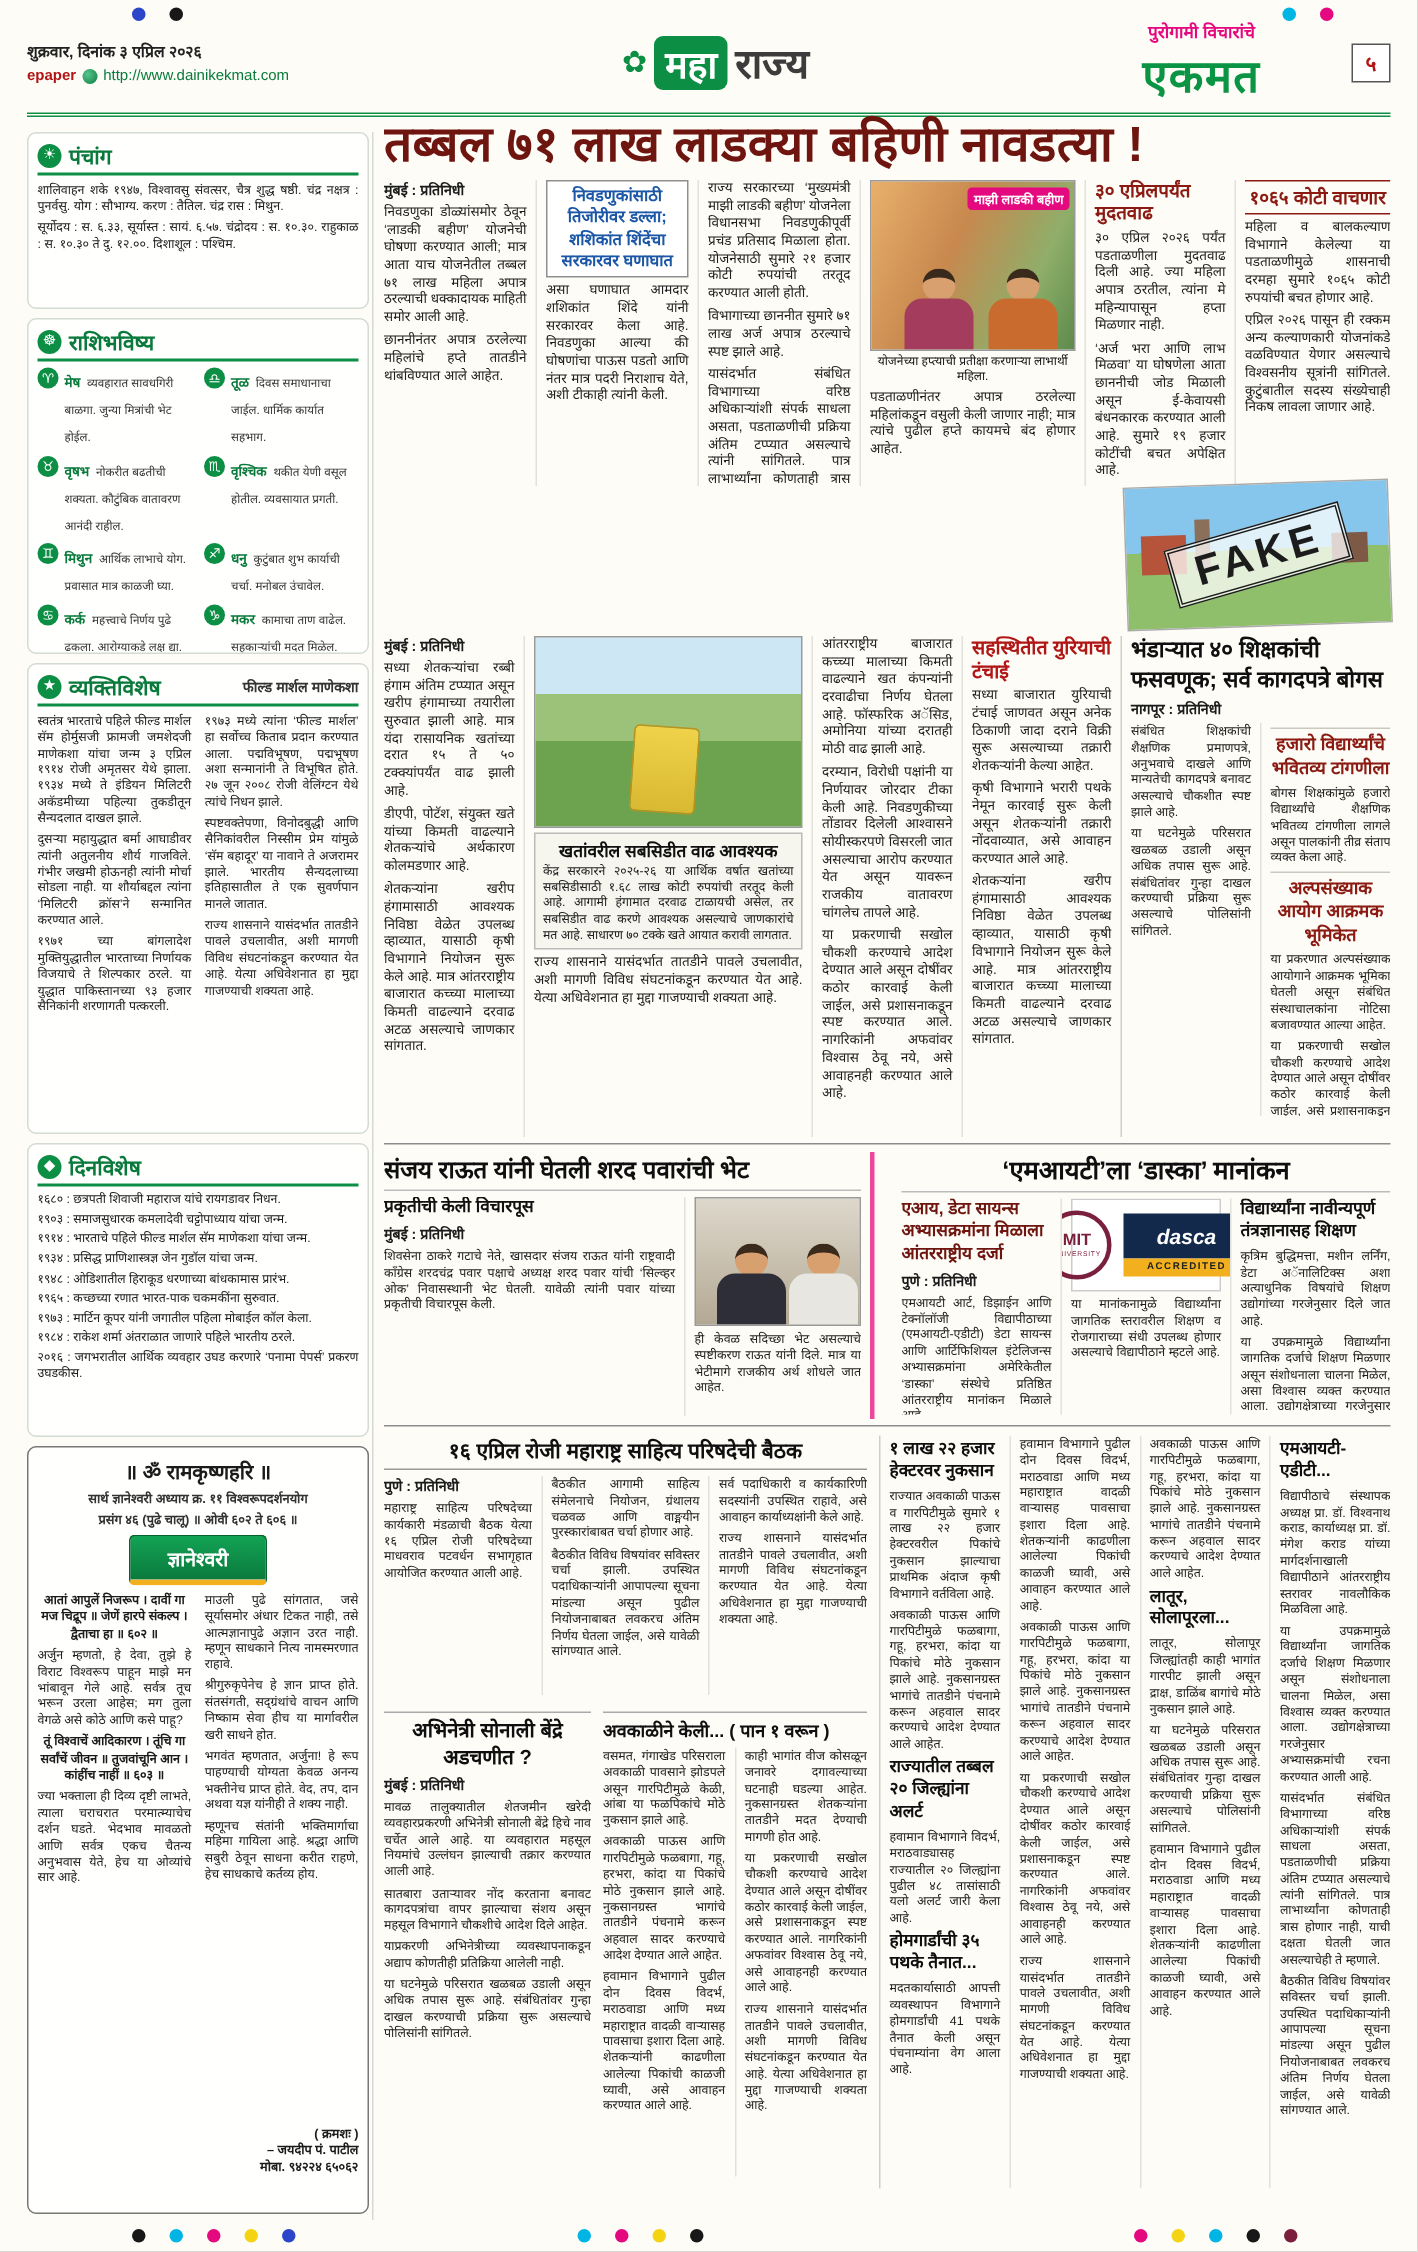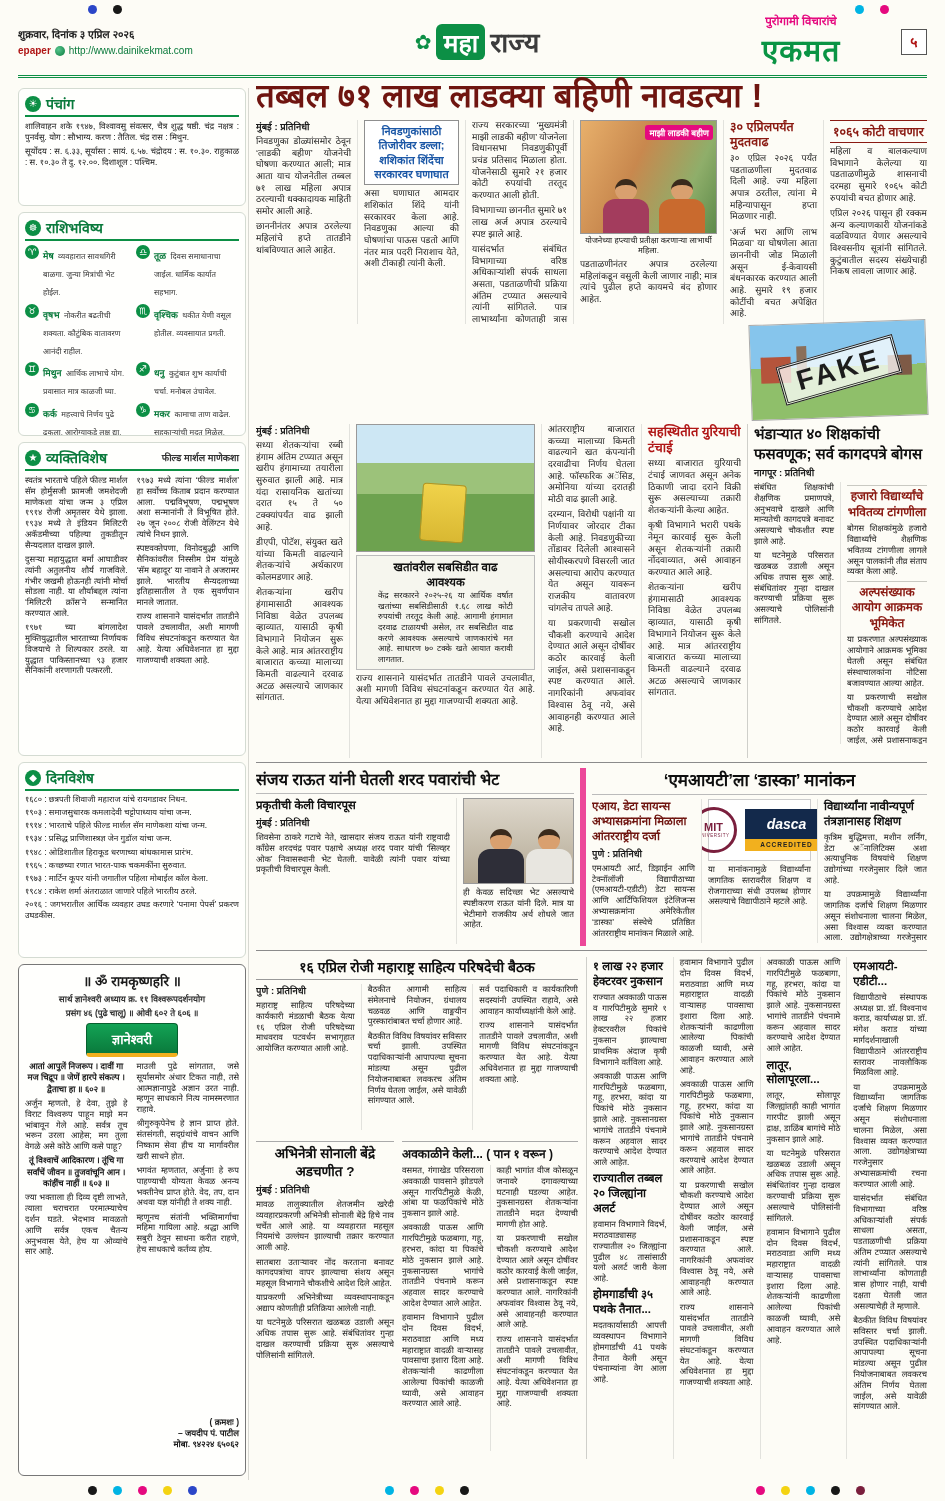--- a/index.html
+++ b/index.html
@@ -70,21 +70,21 @@
   .pcap{font-size:8px;color:#111;margin:1px 0 3px;line-height:1.25;text-align:center;}
   .kh-h{font-size:29px;font-weight:bold;color:#6f1510;white-space:nowrap;}
   .kh-sub{font-size:15.5px;font-weight:bold;color:#c1121f;margin-top:5px;}
   .fakebox{position:absolute;border:1px solid #aaa;background:linear-gradient(#86c5ec 0 46%,#8fbf6a 46% 100%);transform:rotate(-2deg);overflow:hidden;}
   .fb1{position:absolute;left:10px;bottom:36px;width:30px;height:26px;background:#b5543b;}
   .fb2{position:absolute;left:46px;bottom:38px;width:10px;height:34px;background:#8a6f5a;}
   .fb3{position:absolute;right:14px;bottom:40px;width:24px;height:20px;background:#7e5a46;}
   .stamp{position:absolute;left:50%;top:50%;transform:translate(-50%,-50%) rotate(-14deg);border:3px double #1c1c1c;padding:1px 14px;font-weight:bold;font-size:28px;letter-spacing:3px;color:#1c1c1c;background:rgba(255,255,255,.75);}
   .field{position:relative;width:100%;height:128px;border:1px solid #999;background:linear-gradient(#cde7f4 0 30%,#9cc27a 30% 55%,#6da24f 55% 100%);overflow:hidden;}
   .sack{position:absolute;left:36%;bottom:9px;width:44px;height:58px;background:linear-gradient(#f0d24a,#d9b832);border:1px solid #b5951f;border-radius:4px;transform:rotate(4deg);}
-  .capbox{border:1px solid #bbb;background:#f6f6ee;padding:3px 21px;margin-top:3px;}
+  .capbox{border:1px solid #bbb;background:#f6f6ee;padding:3px 5px;margin-top:3px;}
   .ch{font-weight:bold;font-size:11.5px;text-align:center;margin-bottom:2px;color:#101010;}
   .cp{font-size:8.2px;line-height:1.3;text-align:justify;}
   .ureah{color:#b01616;font-weight:bold;font-size:13px;line-height:1.2;margin-bottom:3px;}
   .bhead{font-weight:bold;font-size:15px;line-height:1.3;color:#0f0f0f;margin-bottom:3px;}
   .msub{color:#8a1a12;font-weight:bold;font-size:12px;text-align:center;line-height:1.3;margin:3px 0;border-top:1px solid #c9c9c2;padding-top:3px;}
   .rhead{font-weight:bold;font-size:16px;color:#0f0f0f;border-bottom:1px solid #bbb;padding-bottom:3px;margin-bottom:4px;white-space:nowrap;}
   .mithead{font-weight:bold;font-size:17px;color:#0f0f0f;text-align:center;border-bottom:1px solid #bbb;padding-bottom:3px;margin-bottom:4px;}
   .mitsub{color:#6f1510;font-weight:bold;font-size:11.5px;line-height:1.3;margin-bottom:3px;}
   .bsub{font-weight:bold;font-size:11.5px;line-height:1.3;margin-bottom:3px;color:#111;}
   .rphoto{position:relative;width:100%;height:86px;border:1px solid #999;background:linear-gradient(#ded8cc,#b3a893);overflow:hidden;margin-bottom:3px;}
@@ -371,21 +371,21 @@
                 </div>
               <div class="person" style="left:62px;bottom:0">
                   <div class="ph"></div>
                   <div class="pb" style="background:#e8e6e0"></div>
                 </div>
             </div>
             <p class="p s8">ही केवळ सदिच्छा भेट असल्याचे स्पष्टीकरण राऊत यांनी दिले. मात्र या भेटीमागे राजकीय अर्थ शोधले जात आहेत.</p>
           </div>
         </div>
       </div>
-      <div style="flex:1;min-width:0;border-left:6px solid #ec4899;margin-left:6px;padding-left:6px;overflow:hidden">
+      <div style="flex:1;min-width:0;border-left:3px solid #ec4899;margin-left:6px;padding-left:18px;overflow:hidden">
         <div class="mithead">‘एमआयटी’ला ‘डास्का’ मानांकन</div>
         <div class="cols" style="height:144px">
           <div class="col">
             <div class="mitsub">एआय, डेटा सायन्स अभ्यासक्रमांना मिळाला आंतरराष्ट्रीय दर्जा</div>
             <p class="byl">पुणे : प्रतिनिधी</p>
             <p class="p s8">एमआयटी आर्ट, डिझाईन आणि टेक्नॉलॉजी विद्यापीठाच्या (एमआयटी-एडीटी) डेटा सायन्स आणि आर्टिफिशियल इंटेलिजन्स अभ्यासक्रमांना अमेरिकेतील ‘डास्का’ संस्थेचे प्रतिष्ठित आंतरराष्ट्रीय मानांकन मिळाले आहे.</p>
           </div>
           <div class="col">
             <div class="logos">
               <div class="mitcirc">

